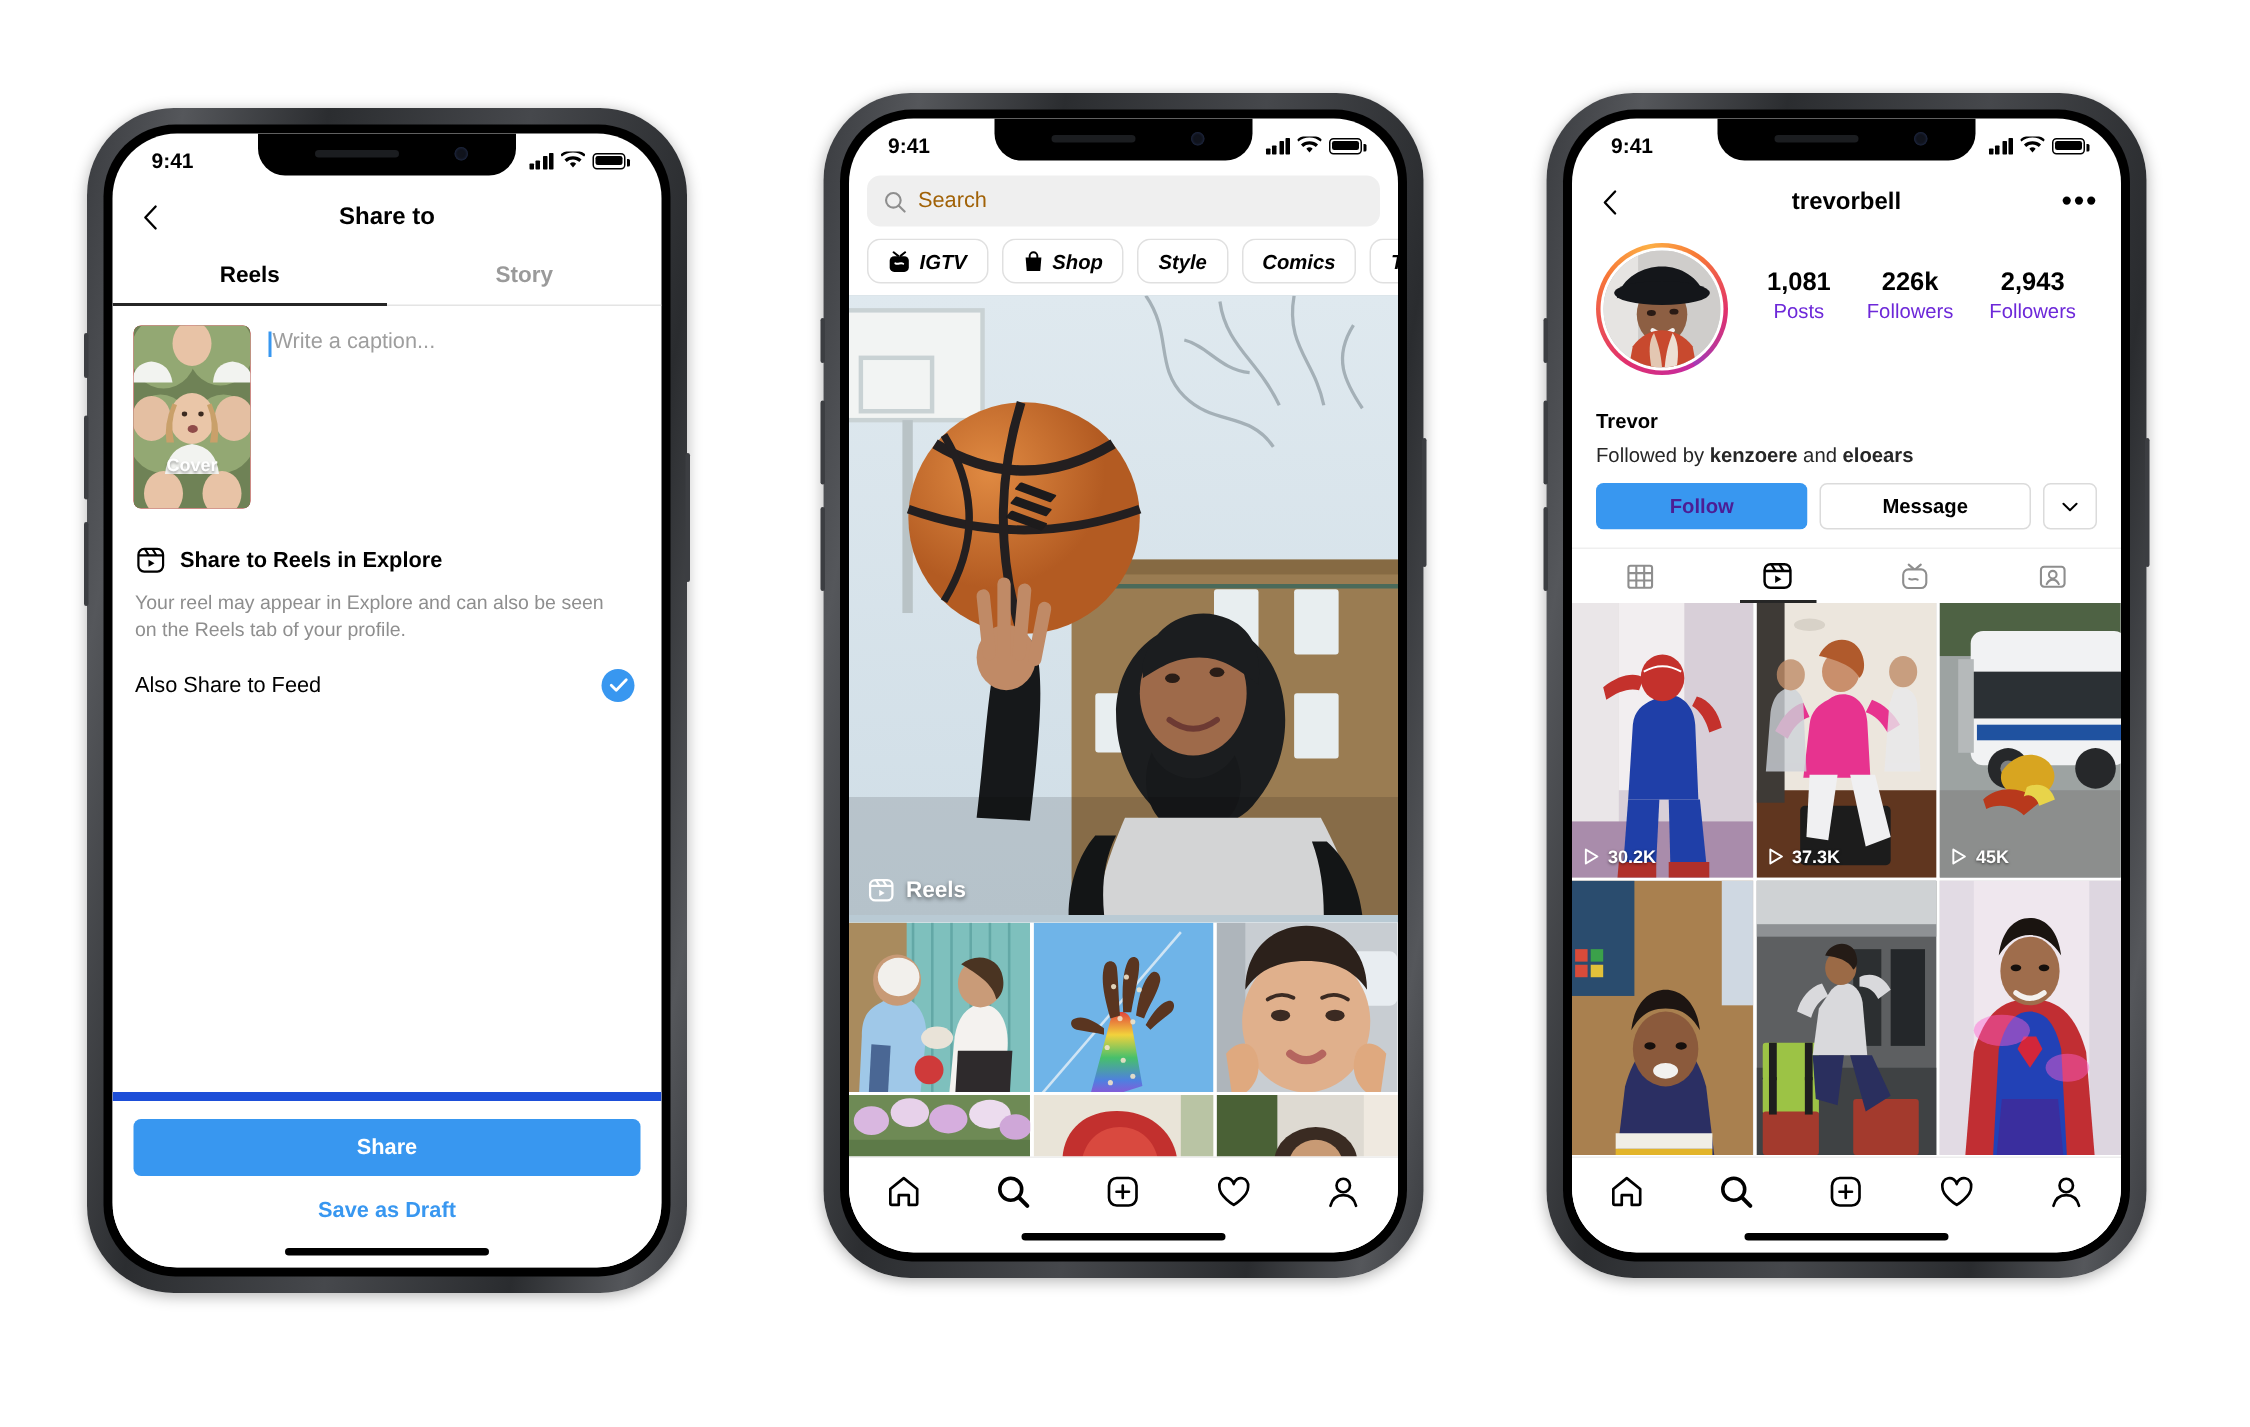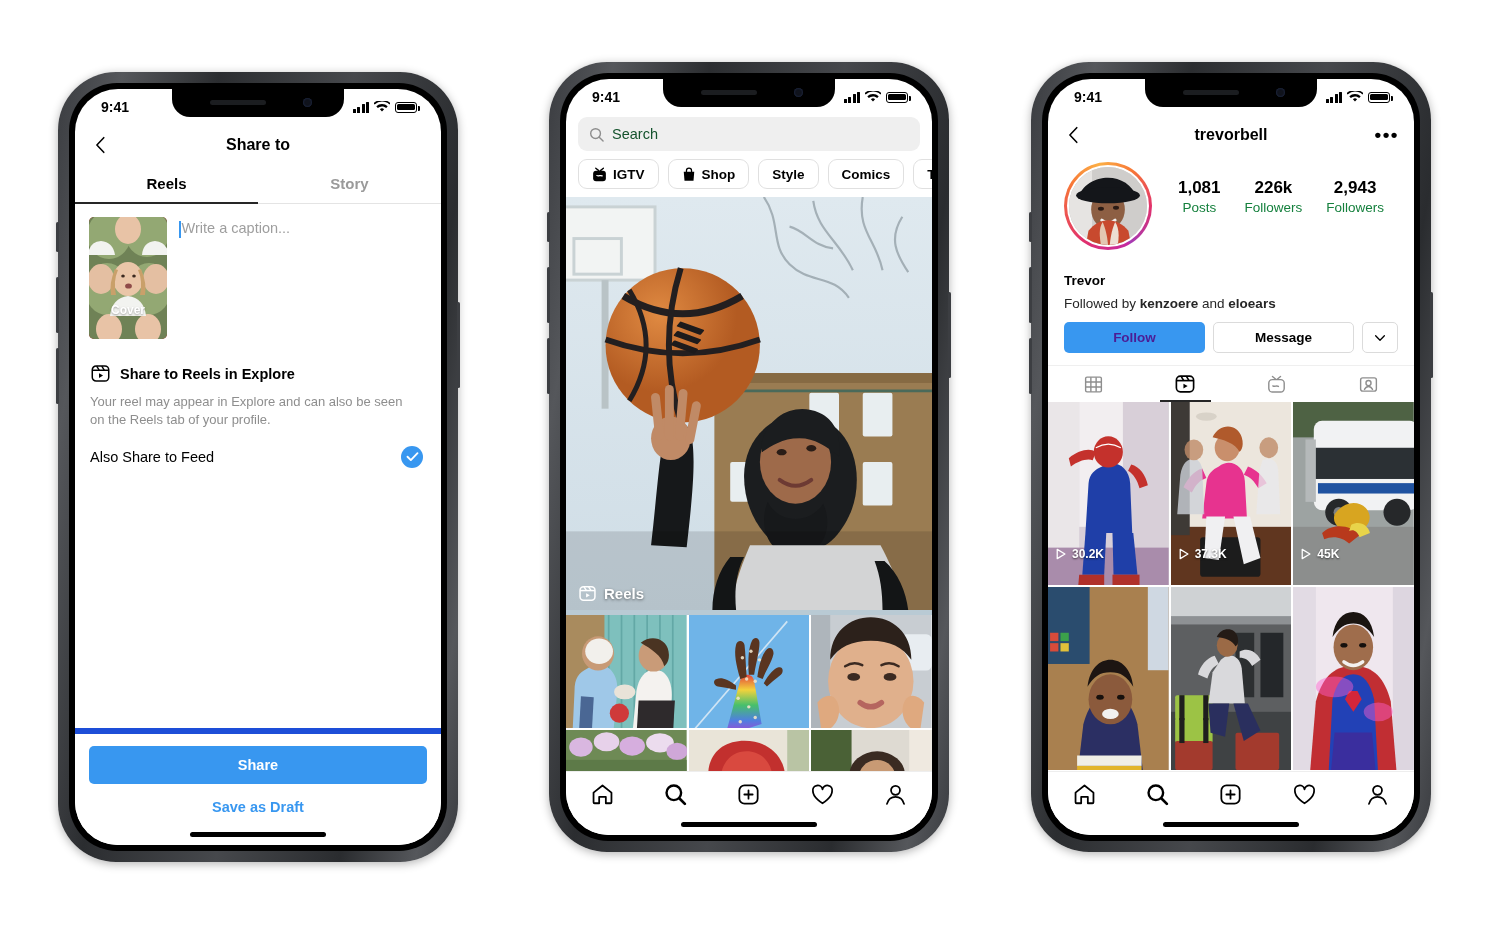--- a/index.html
+++ b/index.html
@@ -128,27 +128,27 @@
     display:block; width:100%; height:38px; line-height:38px; text-align:center;
     background:#3897f0; color:#fff; font-size:14.5px; font-weight:700; border-radius:5px; border:none;
   }
   .draft-btn { display:block; width:100%; text-align:center; margin-top:15px; color:#3897f0; font-size:14.5px; font-weight:700; background:none; border:none; }
 
   
   .searchwrap { padding: 4px 12px 8px; }
   .searchbar {
     height:34px; background:#efefef; border-radius:9px; display:flex; align-items:center; gap:8px; padding:0 11px;
   }
-  .search-ph { font-size:14.5px; color:#14532d; }
+  .search-ph { font-size:14.5px; color:#a16207; }
 
   .chips { display:flex; gap:9px; padding:0 12px 8px; overflow:hidden; }
   .chip {
     flex:0 0 auto; height:30px; display:flex; align-items:center; gap:6px;
     padding:0 13px; border:1px solid #e0e0e0; border-radius:9px; background:#fff;
-    font-size:13.5px; font-weight:700; color:#000; white-space:nowrap;
+    font-size:13.5px; font-weight:700; color:#000; white-space:nowrap;font-style:italic;
   }
 
   .hero { position:relative; width:100%; height:418px; overflow:hidden; background:#b9cad4; }
   .reels-tag {
     position:absolute; left:12px; bottom:12px; display:flex; align-items:center; gap:7px;
     color:#fff; font-size:15px; font-weight:700; text-shadow:0 1px 3px rgba(0,0,0,.5); z-index:5;
   }
   .grid3 { display:grid; grid-template-columns:repeat(3,1fr); gap:2px; background:#fff; }
   .gcell { width:100%; height:113px; overflow:hidden; position:relative; }
   .gcell.short { height:42px; }
@@ -163,21 +163,21 @@
   .prof-head { display:flex; align-items:flex-start; padding: 6px 16px 0 16px; }
   .avatar-ring {
     width:88px; height:88px; border-radius:50%; padding:2.6px; flex:0 0 auto;
     background: conic-gradient(from 150deg, #c32aa3 0%, #e1306c 18%, #f77737 42%, #fcaf45 55%, #f77737 68%, #e1306c 84%, #a43ab5 100%);
   }
   .avatar-inner { width:100%; height:100%; border-radius:50%; background:#fff; padding:2.4px; }
   .avatar-img { width:100%; height:100%; border-radius:50%; overflow:hidden; position:relative; background:#cfcfcf; }
   .stats { flex:1; display:flex; justify-content:space-around; padding: 16px 2px 0 14px; }
   .stat { text-align:center; }
   .stat .num { font-size:17px; font-weight:700; color:#000; }
-  .stat .lab { font-size:13.5px; color:#15803d; margin-top:2px; }
+  .stat .lab { font-size:13.5px; color:#6d28d9; margin-top:2px; }
 
   .bio { padding: 10px 16px 0; }
   .bio .name { font-size:13.5px; font-weight:600; color:#000;margin-top:13px; }
   .bio .fb { font-size:13.5px; color:#262626; margin-top:8px; }
   .bio .fb b { font-weight:700; }
 
   .actions { display:flex; gap:8px; padding: 11px 16px 0; }
   .act {
     height:31px; border-radius:5px; font-size:13.5px; font-weight:700;
     display:flex; align-items:center; justify-content:center; border:1px solid transparent;
@@ -185,21 +185,21 @@
   .act.follow { flex:1; background:#3897f0; color:#4c1d95; }
   .act.message { flex:1; background:#fff; color:#000; border-color:#dbdbdb; }
   .act.more { width:36px; background:#fff; border-color:#dbdbdb; }
 
   .ptabs { display:flex; margin-top:12px; border-top:1px solid #efefef; }
   .ptab { flex:1; display:flex; align-items:center; justify-content:center; height:36px; position:relative; }
   .ptab.active::after{content:"";position:absolute;left:22%;right:22%;bottom:0;height:1.6px;background:#262626;}
 
   .rgrid { display:grid; grid-template-columns:repeat(3,1fr); gap:2px; }
   .rcell { position:relative; height:183px; overflow:hidden; background:#ddd; }
-  .views { position:absolute; left:7px; bottom:24px; display:flex; align-items:center; gap:5px;
+  .views { position:absolute; left:7px; bottom:7px; display:flex; align-items:center; gap:5px;
     color:#fff; font-size:12px; font-weight:600; text-shadow:0 1px 2px rgba(0,0,0,.6); z-index:4; }
 
   
   .ph { position:absolute; inset:0; }
 </style>
 </head>
 <body>
 
 <div class="stage">
 

